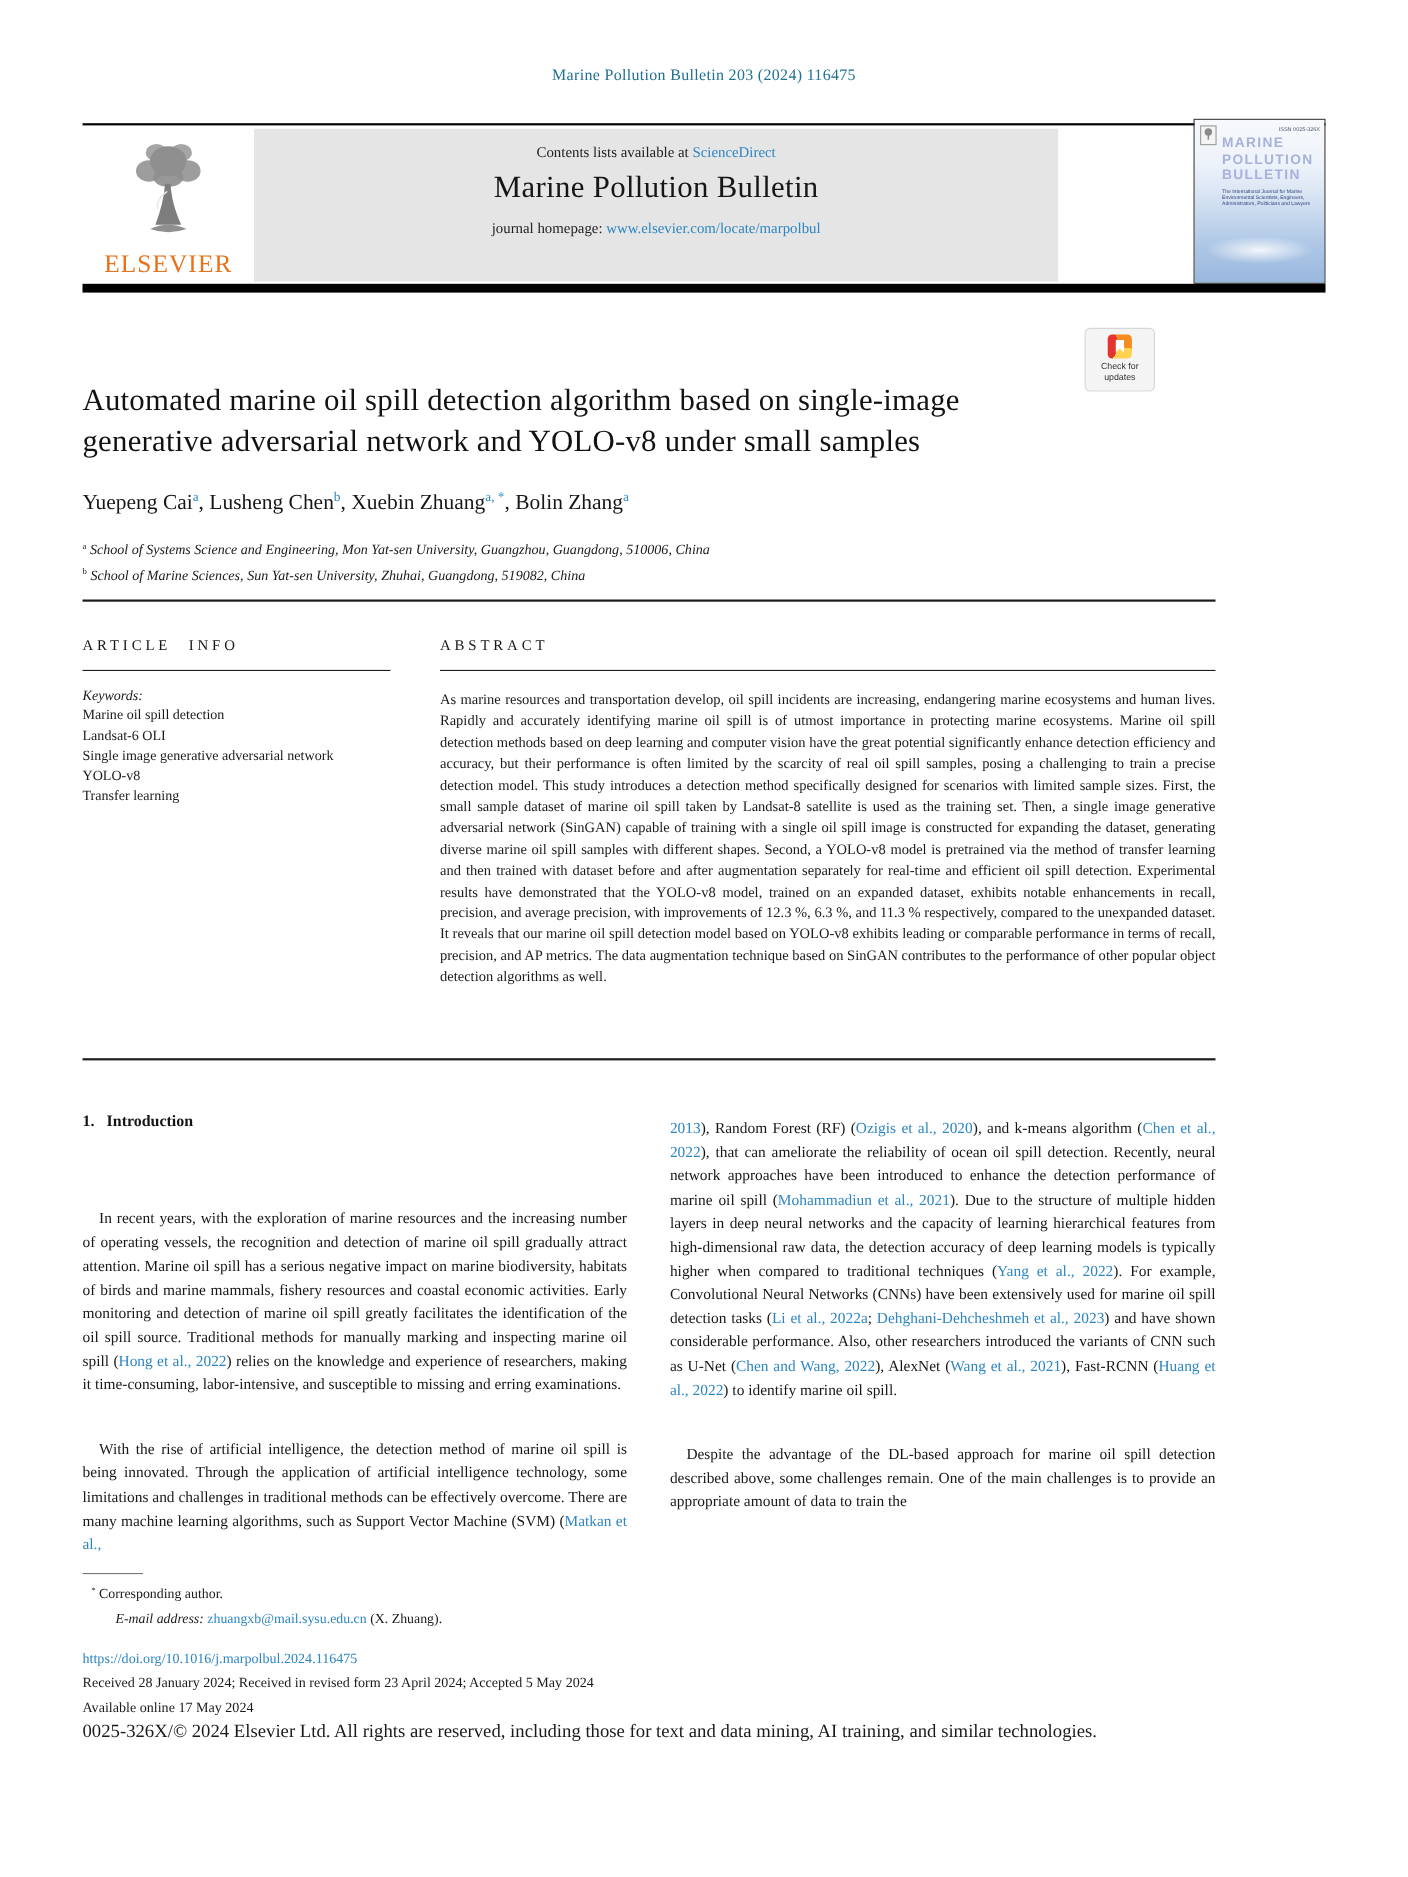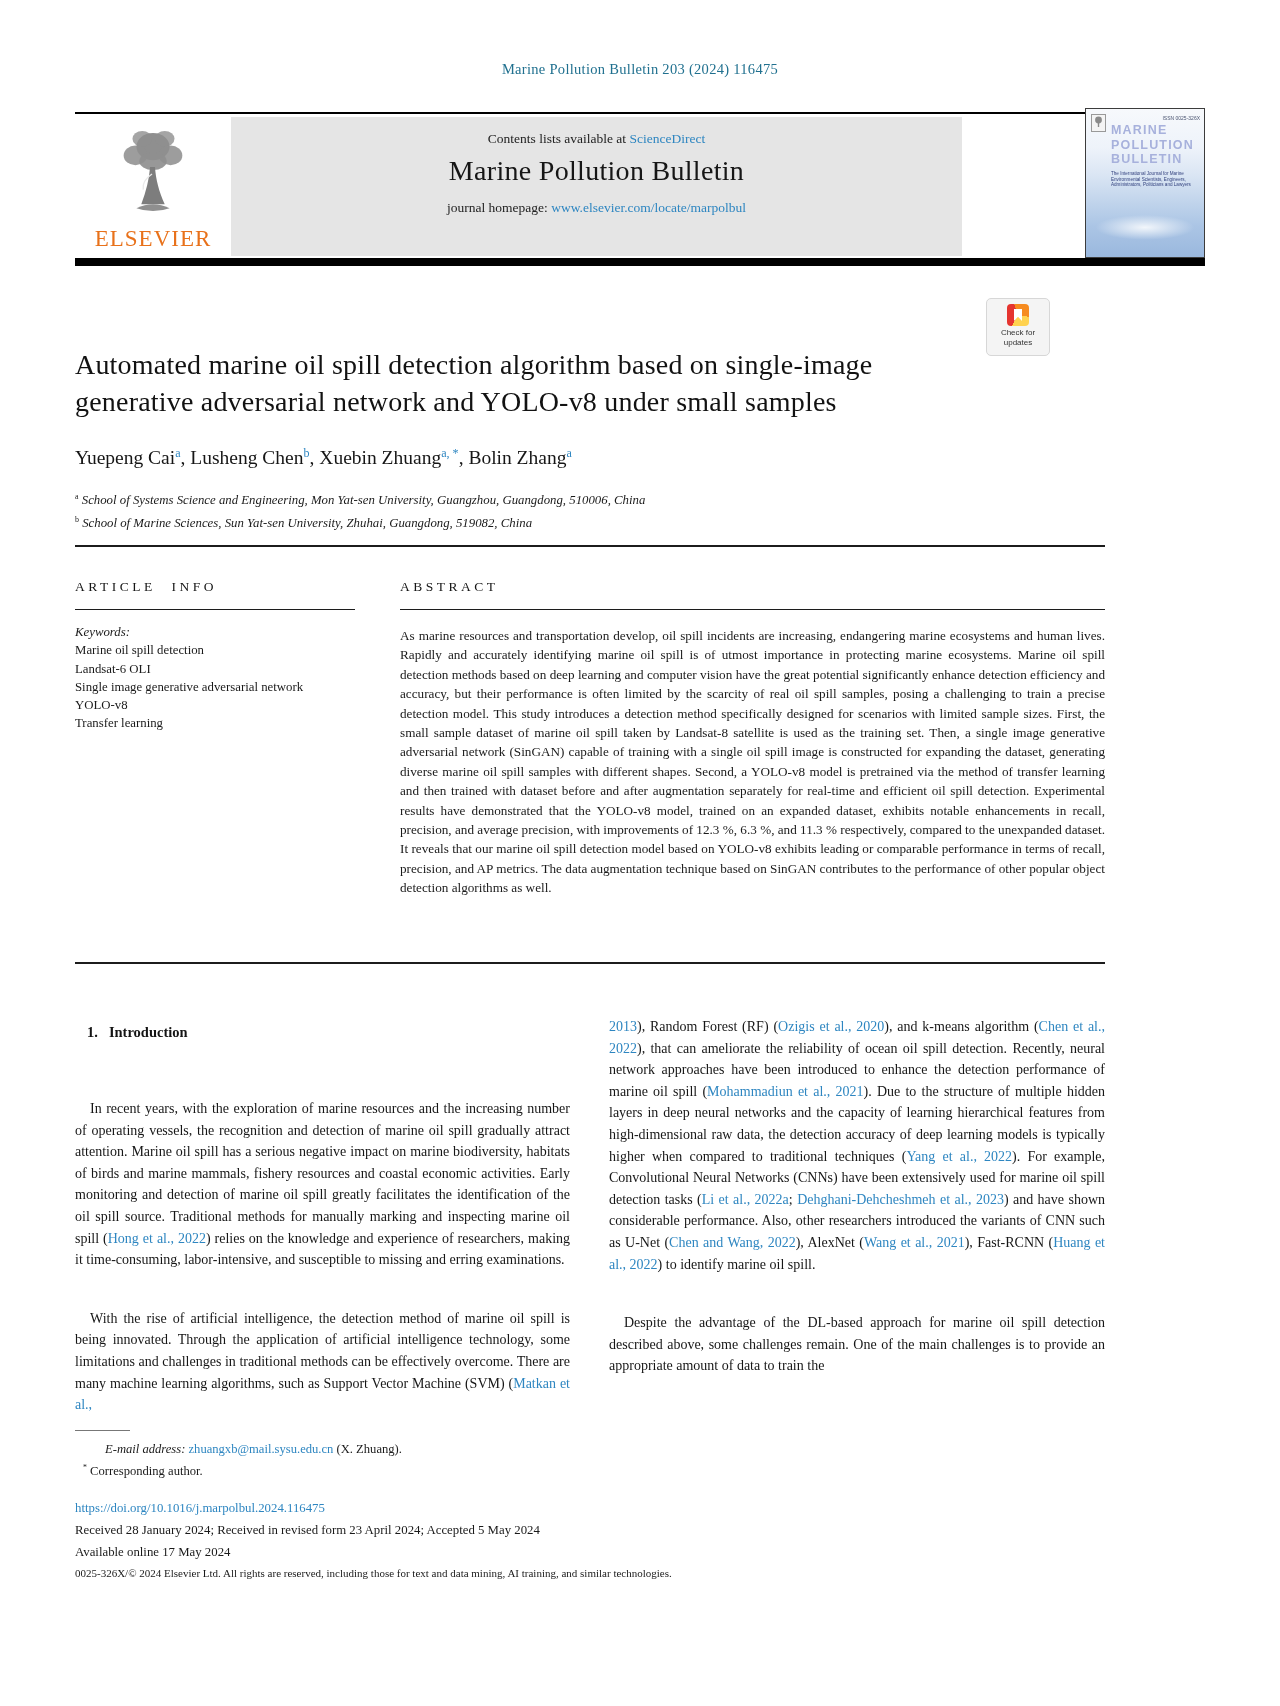--- a/index.html
+++ b/index.html
@@ -68,38 +68,38 @@
   .rule-ai { position:absolute; left:75px; top:609px; width:280px; height:1px; background:#1c1c1c; }
   .rule-ab { position:absolute; left:400px; top:609px; width:705px; height:1px; background:#1c1c1c; }
 
   .keywords { position:absolute; left:75px; top:623px; width:310px; font-size:12.8px; line-height:18.3px; }
   .kw-label { font-style:italic; }
 
   .abstract { position:absolute; left:400px; top:626px; width:705px; font-size:13.2px; line-height:19.4px; text-align:justify; }
 
   .rule-bot { position:absolute; left:75px; top:962px; width:1030px; height:2px; background:#1c1c1c; }
 
-  h2.intro-head { position:absolute; left:75px; top:1012px; margin:12px; font-size:14.5px; font-weight:700; color:#141414; }
+  h2.intro-head { position:absolute; left:75px; top:1012px; margin:0; font-size:14.5px; font-weight:700; color:#141414; }
   h2.intro-head .num { margin-right:11px; }
 
   .col { position:absolute; text-align:justify; font-size:14px; line-height:21.6px; color:#161616; }
   .col p { margin:0; }
   .col p.ind { text-indent:15px;margin-top:37px; }
   .col-left { left:75px; top:1061px; width:495px; }
   .col-right { left:609px; top:1016px; width:496px; }
 
   
   .footnote { position:absolute; left:75px; top:1430px; width:540px; font-size:12.6px; line-height:22px; }
   .fn-rule { width:55px; height:1px; background:#777; margin-bottom:7px; }
   .footnote p { margin:0; }
   .footnote p.ind { text-indent:0; margin-left:22px; }
   .fn-star { padding-left:8px; }
 
   .footer { position:absolute; left:75px; top:1498px; width:1060px; font-size:12.8px; line-height:21.8px; }
-  .footer .copyright { font-size:11px; }
+  .footer .copyright { font-size:17px; }
 </style>
 </head>
 <body>
 
 <div class="page">
 
   <div class="header-cite">Marine Pollution Bulletin 203 (2024) 116475</div>
   <div class="rule-top"></div>
 
   <div class="elsevier">
@@ -195,22 +195,22 @@
       <p class="para ind">With the rise of artificial intelligence, the detection method of marine oil spill is being innovated. Through the application of artificial intelligence technology, some limitations and challenges in traditional methods can be effectively overcome. There are many machine learning algorithms, such as Support Vector Machine (SVM) (<span class="lnk">Matkan et al.,</span></p>
     </div>
   <div class="col col-right">
       <p class="para"><span class="lnk">2013</span>), Random Forest (RF) (<span class="lnk">Ozigis et al., 2020</span>), and k-means algorithm (<span class="lnk">Chen et al., 2022</span>), that can ameliorate the reliability of ocean oil spill detection. Recently, neural network approaches have been introduced to enhance the detection performance of marine oil spill (<span class="lnk">Mohammadiun et al., 2021</span>). Due to the structure of multiple hidden layers in deep neural networks and the capacity of learning hierarchical features from high-dimensional raw data, the detection accuracy of deep learning models is typically higher when compared to traditional techniques (<span class="lnk">Yang et al., 2022</span>). For example, Convolutional Neural Networks (CNNs) have been extensively used for marine oil spill detection tasks (<span class="lnk">Li et al., 2022a</span>; <span class="lnk">Dehghani-Dehcheshmeh et al., 2023</span>) and have shown considerable performance. Also, other researchers introduced the variants of CNN such as U-Net (<span class="lnk">Chen and Wang, 2022</span>), AlexNet (<span class="lnk">Wang et al., 2021</span>), Fast-RCNN (<span class="lnk">Huang et al., 2022</span>) to identify marine oil spill.</p>
       <p class="para ind">Despite the advantage of the DL-based approach for marine oil spill detection described above, some challenges remain. One of the main challenges is to provide an appropriate amount of data to train the</p>
     </div>
 
   <div class="footnote">
     <div class="fn-rule"></div>
     <div class="fn-star">
+        <p class="para"><sup class="sup">*</sup> Corresponding author.</p>
         <p class="para ind"><span class="it">E-mail address:</span> <span class="lnk">zhuangxb@mail.sysu.edu.cn</span> (X. Zhuang).</p>
-        <p class="para"><sup class="sup">*</sup> Corresponding author.</p>
       </div>
   </div>
 
   <div class="footer">
     <div><span class="lnk">https://doi.org/10.1016/j.marpolbul.2024.116475</span></div>
     <div>Received 28 January 2024; Received in revised form 23 April 2024; Accepted 5 May 2024</div>
     <div>Available online 17 May 2024</div>
     <div class="copyright">0025-326X/© 2024 Elsevier Ltd. All rights are reserved, including those for text and data mining, AI training, and similar technologies.</div>
   </div>
 

